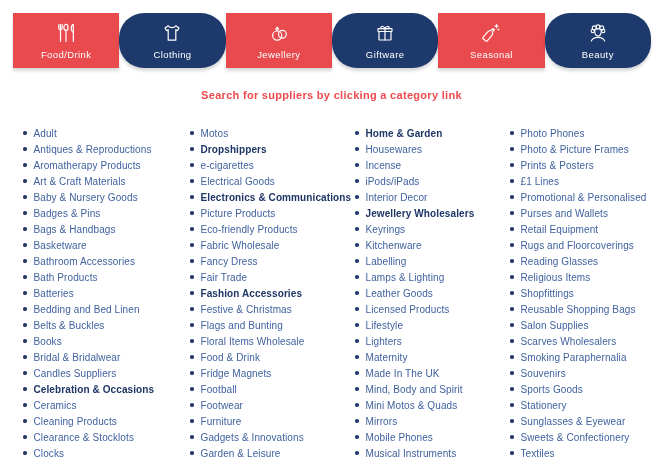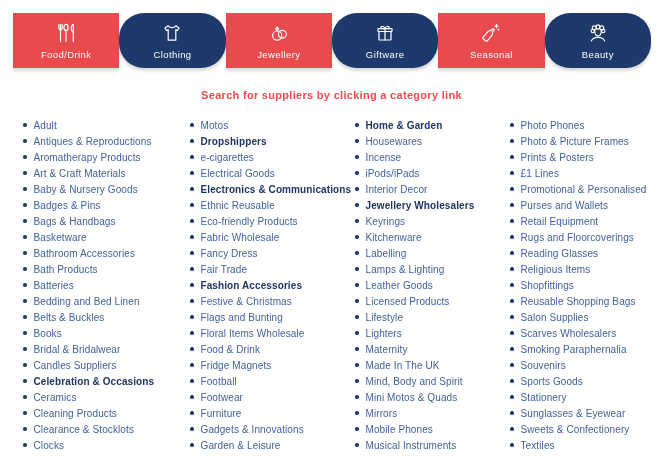--- a/index.html
+++ b/index.html
@@ -32,21 +32,21 @@
 
   
   .heading {
     position:absolute; top:89px; left:0; width:100%;
     text-align:center; font-size:11px; font-weight:bold;
     color:var(--heading,#ee4b4e); letter-spacing:.3px;
   }
 
   
   .columns {
-    position:absolute; top:117px; left:13px; width:640px;
+    position:absolute; top:125px; left:13px; width:640px;
     display:grid; grid-template-columns:167px 165px 155px 1fr;
   }
   ul.cat { list-style:none; margin:0; padding:0 0 0 10px; }
   li.cat-item {
     display:flex; align-items:center; height:16px; gap:7px;
     cursor:pointer; white-space:nowrap;
   }
   .bullet {
     width:3.5px; height:3.5px; border-radius:50%;
     background:#24386b; flex:none;
@@ -234,21 +234,21 @@
         <li class="cat-item">
           <span class="bullet"></span>
           <span class="cat-label">Electrical Goods</span>
         </li>
         <li class="cat-item bold">
           <span class="bullet"></span>
           <span class="cat-label">Electronics &amp; Communications</span>
         </li>
         <li class="cat-item">
           <span class="bullet"></span>
-          <span class="cat-label">Ethnic Reusable</span>
+          <span class="cat-label">Picture Products</span>
         </li>
         <li class="cat-item">
           <span class="bullet"></span>
           <span class="cat-label">Eco-friendly Products</span>
         </li>
         <li class="cat-item">
           <span class="bullet"></span>
           <span class="cat-label">Fabric Wholesale</span>
         </li>
         <li class="cat-item">

